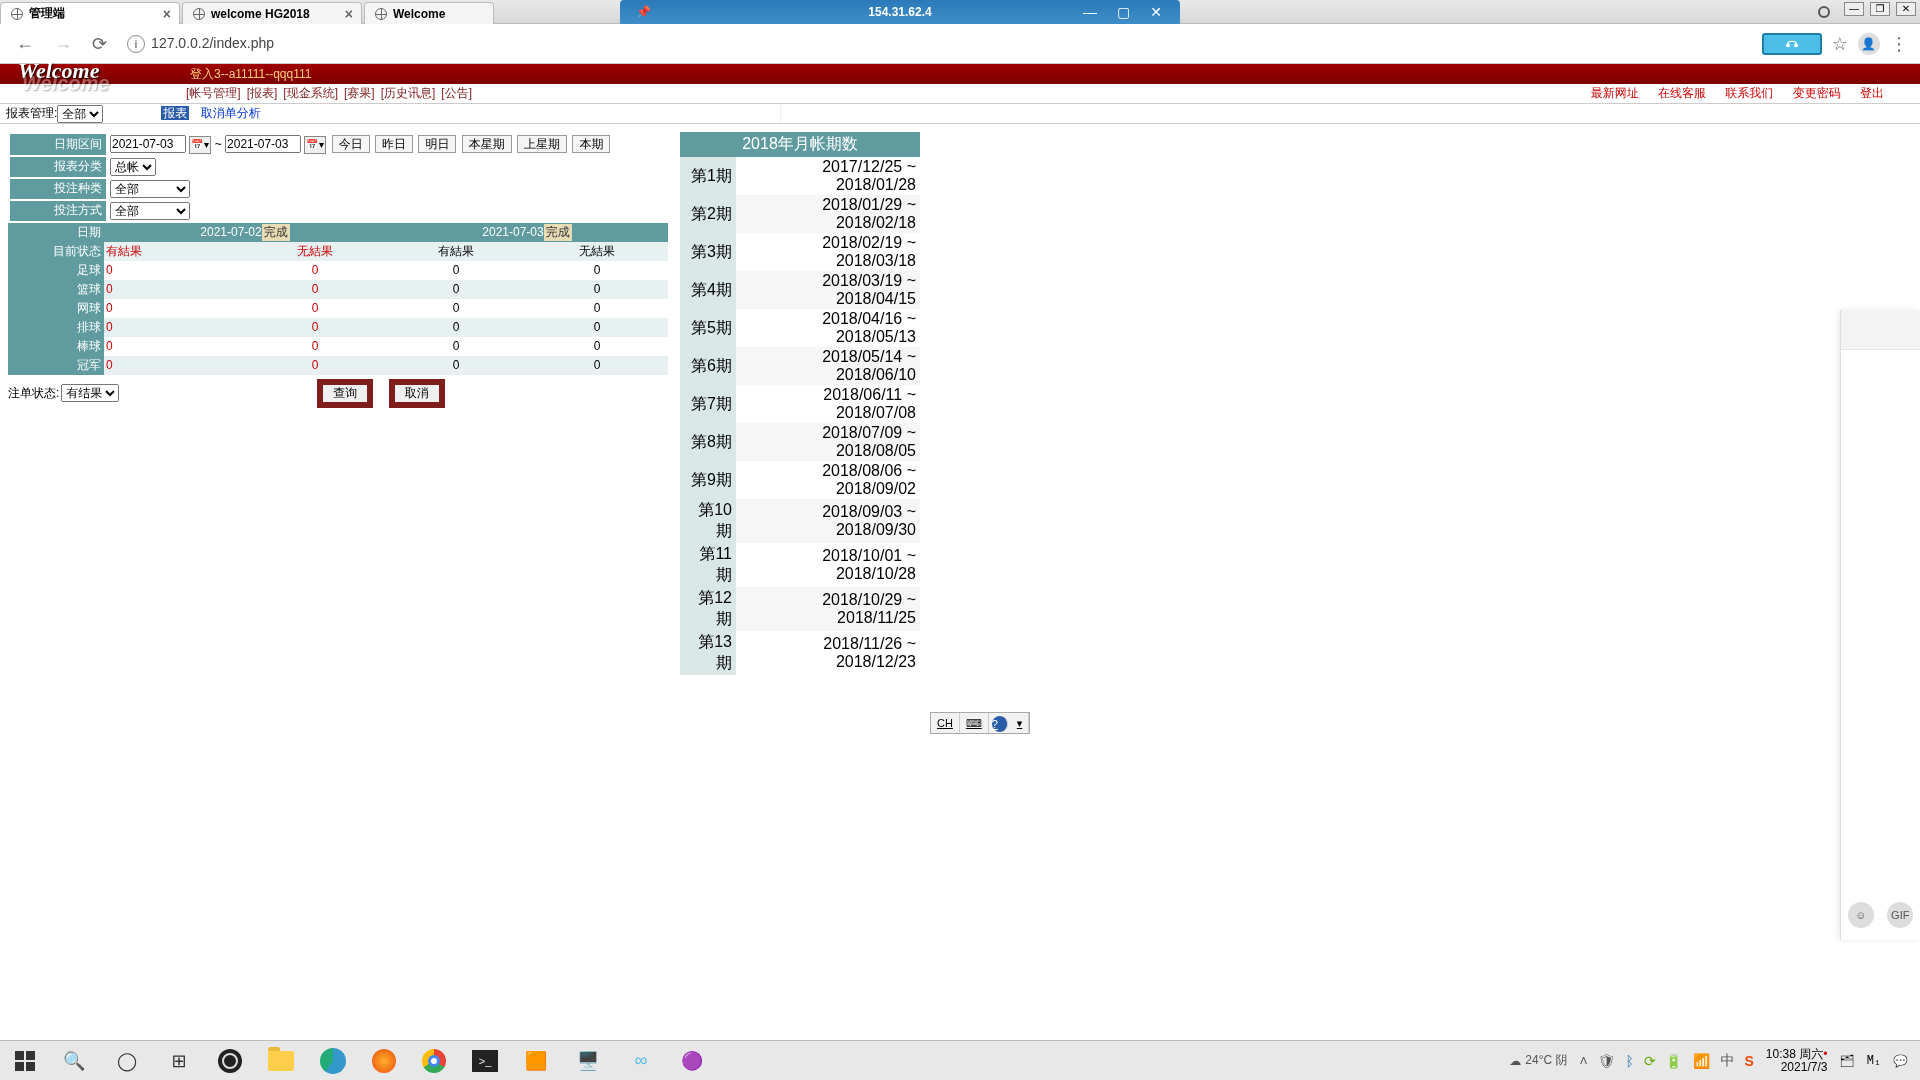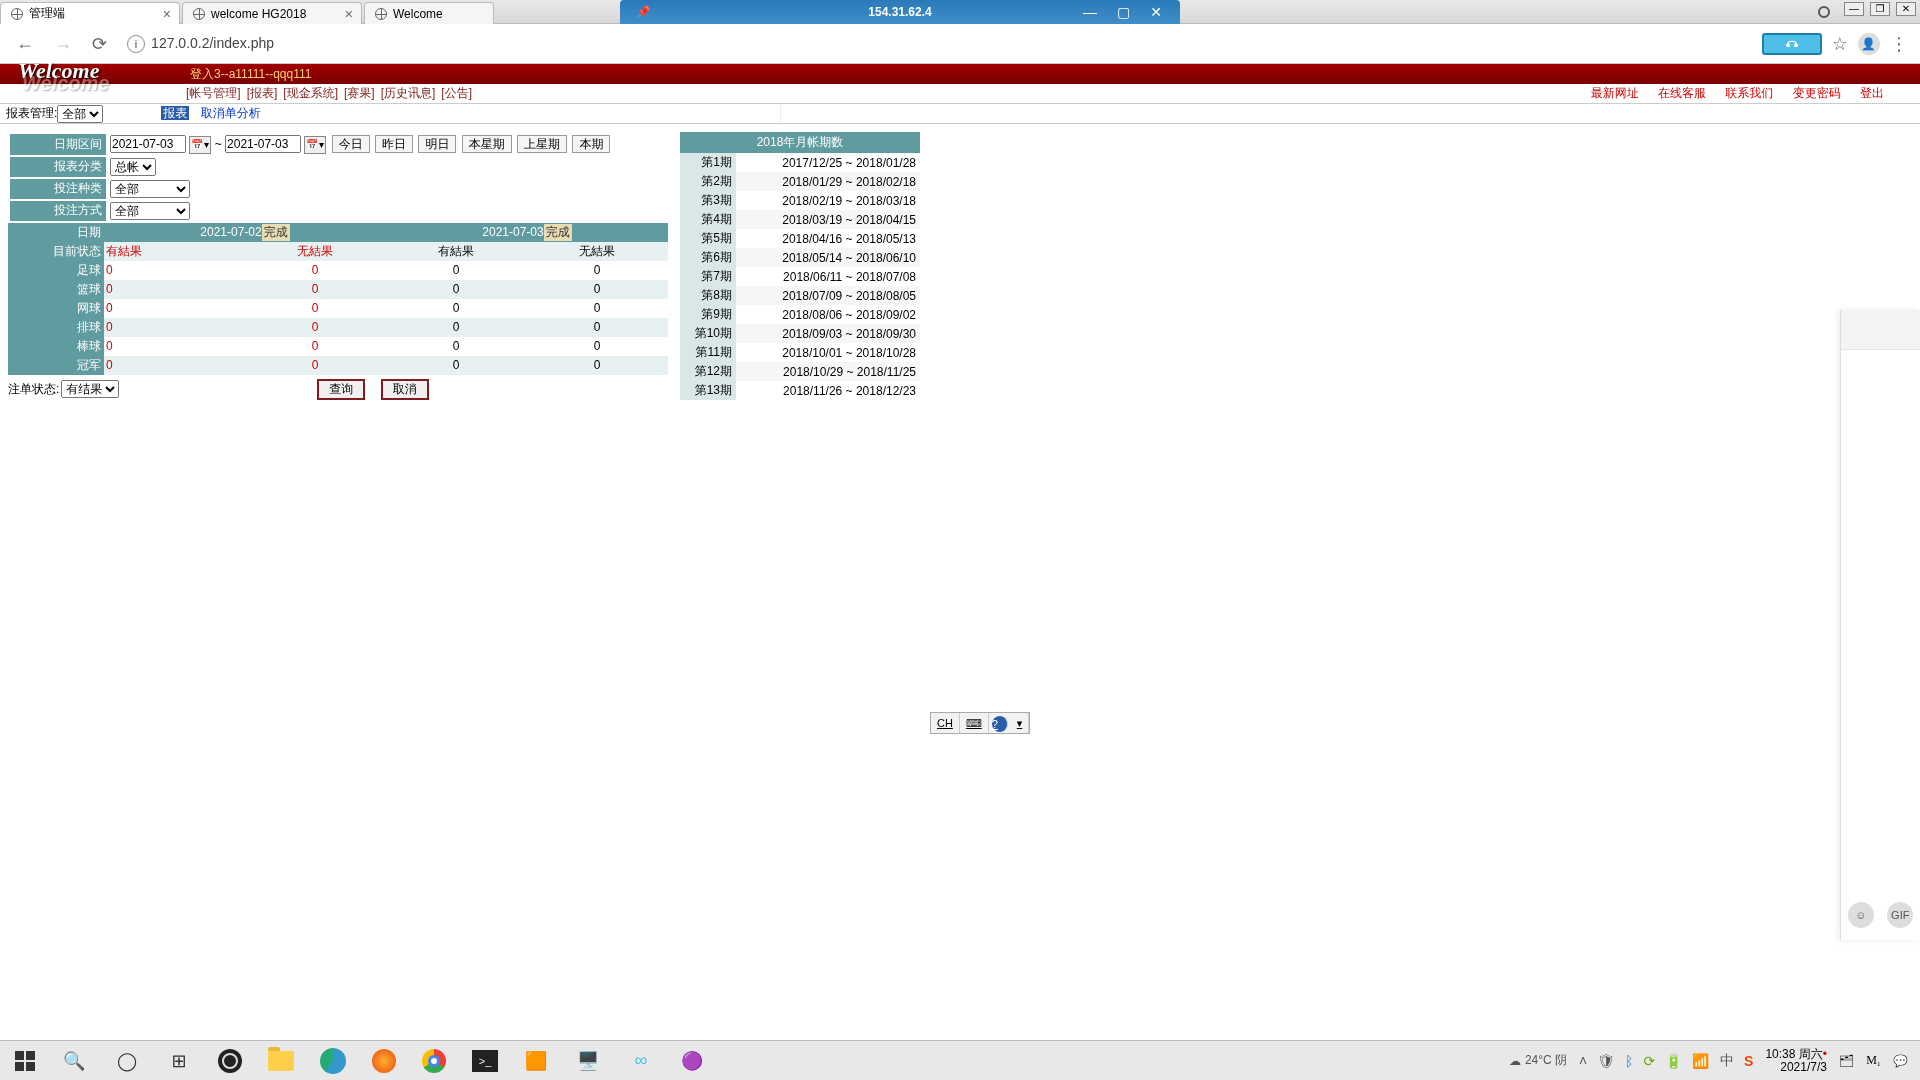--- a/index.html
+++ b/index.html
@@ -1,20 +1,20 @@
 <!DOCTYPE html>
 <html><head>
 <meta charset="utf-8">
 <style>
 * { margin:0; padding:0; box-sizing:border-box; font-family:Arial,"Microsoft YaHei",SimSun,sans-serif; }
 body { background:#fff; font-size:12px; color:#000; overflow:hidden; width:1920px; height:1080px; position:relative; }
 .win-titlebar { height:24px; background:linear-gradient(#e8e8e8,#d8d8d8); display:flex; align-items:center; border-bottom:1px solid #bbb; position:relative; }
 .win-ctrl { position:absolute; right:4px; top:2px; display:flex; gap:6px; }
 .win-ctrl span { width:20px; height:14px; border:1px solid #888; font-size:10px; text-align:center; line-height:12px; background:#eee; }
-.browser-tabs { position:absolute; left:0; top:0; height:24px; display:flex; align-items:flex-end; }
+.browser-tabs { position:absolute; left:0; top:0; height:24px; display:flex; align-items:flex-end;font-weight:bold; }
 .tab { height:22px; padding:0 30px 0 10px; display:flex; align-items:center; background:#f5f5f5; border:1px solid #bbb; border-bottom:none; border-radius:4px 4px 0 0; margin-right:2px; min-width:180px; position:relative; font-size:12px; }
 .tab.active { background:#fff; }
 .tab .glb { width:12px;height:12px;border:1px solid #666;border-radius:50%;margin-right:6px;position:relative; }
 .tab .glb:before{content:"";position:absolute;left:0;right:0;top:50%;border-top:1px solid #666;}
 .tab .glb:after{content:"";position:absolute;top:0;bottom:0;left:50%;border-left:1px solid #666;}
 .tab .x { position:absolute; right:8px; font-size:14px; color:#666; }
 .blue-chunk { position:absolute; left:620px; top:0; height:24px; width:560px; background:linear-gradient(#2a7ab9,#3f8ec9); color:#fff; display:flex; align-items:center; padding:0 16px; border-radius:4px 4px 0 0; }
 .blue-chunk .pin { margin-right:60px; }
 .blue-chunk .ip { position:absolute; left:50%; transform:translateX(-50%); font-weight:bold; }
 .blue-chunk .wctl { position:absolute; right:18px; display:flex; gap:20px; font-size:14px; }
@@ -56,22 +56,22 @@
 .data-tbl td { padding:1px 3px; }
 .data-tbl td.rowlbl { background:#5f9b9f; color:#fff; text-align:right; width:96px; }
 .data-tbl tr:nth-child(even) td.v { background:#e8f1f1; }
 .data-tbl tr:nth-child(odd) td.v { background:#fff; }
 .data-tbl td.v { text-align:left; padding-left:2px; }
 .data-tbl td.red { color:#c00; }
 .status-row td { padding:1px 3px; }
 .footer-row { margin-top:4px; font-size:12px; display:flex; align-items:center; }
 .footer-row select { font-size:12px; margin:0 2px; }
 .footer-row .btns { margin-left:190px; }
-.footer-row button { font-size:12px; padding:0 10px; border:2px solid #7f1d1d; background:#f0f0f0; margin:0 6px; }
-.period-tbl { border-collapse:collapse; width:240px; font-size:12px; }
+.footer-row button { font-size:12px; padding:0 10px; border:6px solid #7f1d1d; background:#f0f0f0; margin:0 6px; }
+.period-tbl { border-collapse:collapse; width:240px; font-size:16px; }
 .period-tbl th { background:#5f9b9f; color:#fff; font-weight:normal; padding:2px; }
 .period-tbl td { padding:1px 4px; text-align:right; }
 .period-tbl td.pn { background:#d9e7e7; width:56px; }
 .period-tbl tr:nth-child(even) td.rng { background:#f6f6f6; }
 .ime-bar { position:absolute; left:930px; top:712px; height:22px; display:flex; border:1px solid #aaa; background:#f2f2f2; }
 .ime-bar span { padding:0 6px; border-right:1px solid #ccc; display:flex; align-items:center; font-size:11px;text-decoration:underline; }
 .ime-bar .help { background:#2a5caa; color:#fff; border-radius:50%; width:16px; height:16px; line-height:16px; text-align:center; margin:3px; padding:0;}
 .right-float { position:absolute; right:0; top:310px; width:80px; height:630px; background:#fff; border-left:1px solid #ddd; box-shadow:-2px 0 6px rgba(0,0,0,.08);}
 .right-float .topstrip{height:40px;background:#f3f3f3;border-bottom:1px solid #e5e5e5;}
 .right-float .ficons{position:absolute;bottom:12px;left:0;right:0;display:flex;justify-content:space-around;}
@@ -402,16 +402,16 @@
       <span>🔋</span>
       <span>📶</span>
       <span>中</span>
       <span style="color:#e8480c;font-weight:bold">S</span>
     </div>
     <div class="clock">
       <div><span>10:38</span> <span>周六</span><span class="dot">•</span></div>
       <div>2021/7/3</div>
     </div>
     <span>🗂</span>
-    <span style="font-family:Liberation Serif, serif">M₁</span>
+    <span style="font-family:Liberation Mono, monospace">M₁</span>
     <span>💬</span>
   </div>
 </div>
 
 </body></html>

